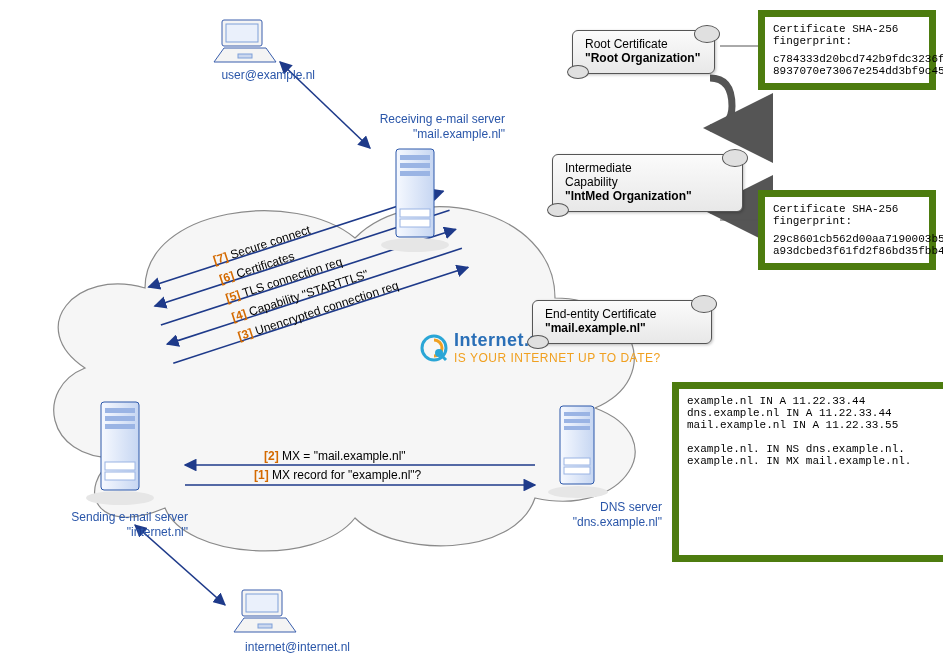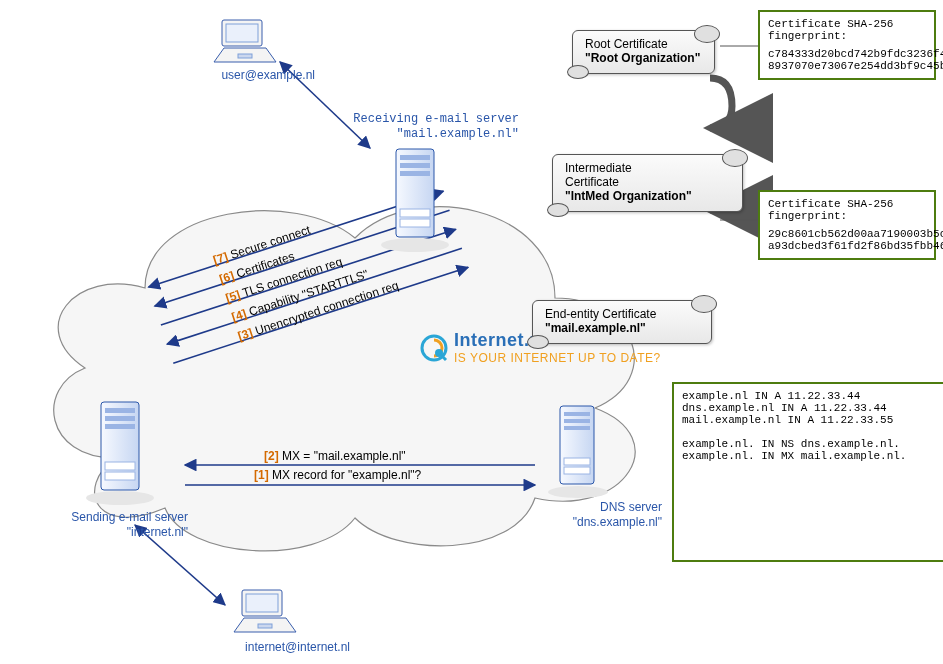--- a/index.html
+++ b/index.html
@@ -10,21 +10,21 @@
     color: #000;
     width: 943px;
     height: 664px;
     position: relative;
     background: #fff;
   }
   .abs { position: absolute; }
   .blue-label { color: #2a56a9; text-align: right; line-height: 1.25; }
   .mono { font-family: Consolas, "Courier New", monospace; font-size: 11px; }
   .step-num { color: #d46a00; font-weight: bold; }
-  .box { border: 2px solid #4d7c0f; background: #fff; padding: 6px 8px; }
+  .box { border: 7px solid #4d7c0f; background: #fff; padding: 6px 8px; }
   
   .cloud {
     position: absolute;
     left: 35px; top: 148px;
     width: 620px; height: 405px;
   }
   
   .scroll {
     position: relative;
     border: 1px solid #555;
@@ -127,21 +127,21 @@
         </linearGradient>
       </defs>
     <rect x="30" y="10" width="30" height="5" fill="#9ab4e4"></rect>
     <rect x="30" y="18" width="30" height="5" fill="#9ab4e4"></rect>
     <rect x="30" y="26" width="30" height="5" fill="#9ab4e4"></rect>
     <rect x="30" y="64" width="30" height="8" fill="#fff" stroke="#9ab4e4"></rect>
     <rect x="30" y="74" width="30" height="8" fill="#fff" stroke="#9ab4e4"></rect>
     <ellipse cx="45" cy="100" rx="34" ry="7" fill="#e6e6e6"></ellipse>
   </svg>
 </div>
-<div class="abs blue-label" style="left:339px;top:112px;width:180px;font-family:Liberation Mono, monospace;">
+<div class="abs blue-label" style="left:325px;top:112px;width:180px;">
   <span>Receiving e-mail server</span><br>
   <span>"mail.example.nl"</span>
 </div>
 
 <div class="abs" style="left:538px;top:402px;">
   <svg width="80" height="100" viewBox="0 0 80 100">
     <rect x="22" y="4" width="34" height="78" rx="3" fill="url(#gServ2)" stroke="#2a56a9"></rect>
     <defs>
         <linearGradient id="gServ2" x1="0" x2="1">
           <stop offset="0" stop-color="#f6f9ff"></stop>
@@ -220,21 +220,21 @@
 <div class="abs scroll" style="left:572px;top:30px;width:143px;">
   <div class="curl"></div>
     <div class="curl2"></div>
   <div class="scroll-title">Root Certificate</div>
   <div class="scroll-sub">"Root Organization"</div>
 </div>
 <div class="abs scroll" style="left:552px;top:110px;width:191px;">
   <div class="curl"></div>
     <div class="curl2"></div>
   <div class="scroll-title">Intermediate</div>
-  <div class="scroll-title">Certificate</div>
+  <div class="scroll-title">Capability</div>
   <div class="scroll-sub">"IntMed Organization"</div>
 </div>
 <div class="abs scroll" style="left:532px;top:198px;width:180px;">
   <div class="curl"></div>
     <div class="curl2"></div>
   <div class="scroll-title">End-entity Certificate</div>
   <div class="scroll-sub">"mail.example.nl"</div>
 </div>
 
 <div class="abs box mono" style="left:758px;top:10px;width:178px;">

